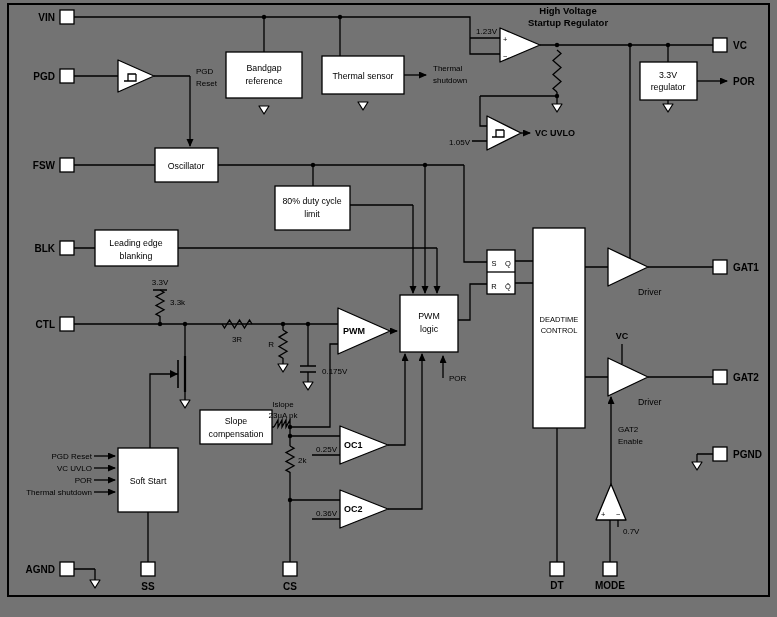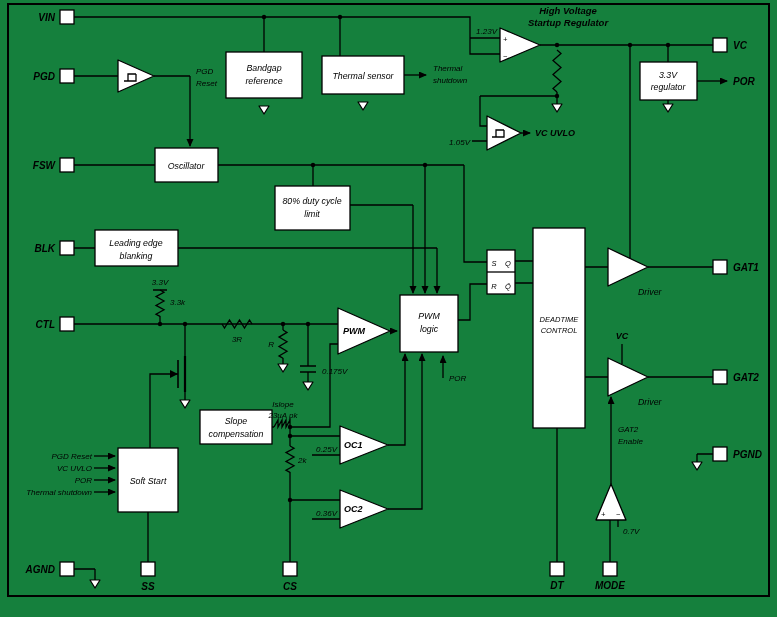--- a/index.html
+++ b/index.html
@@ -1,16 +1,16 @@
 <!DOCTYPE html>
 <html><head>
 <meta charset="utf-8">
 <style>
   html,body { margin:0; padding:0; background:#fff; }
-  .stage { position:relative; width:777px; height:617px; background:#15803d; overflow:hidden;font-style:italic; }
+  .stage { position:relative; width:777px; height:617px; background:#737373; overflow:hidden; }
   svg { font-family:"Liberation Sans","DejaVu Sans",sans-serif; }
   svg text { fill:#000; }
   .pin  { font-size:10px; font-weight:bold; }
   .blk  { font-size:8.8px; }
   .sm   { font-size:8px; }
   .smb  { font-size:9px; font-weight:bold; }
   .ttl  { font-size:9.5px; font-weight:bold; }
   .tn   { font-size:7.5px; }
   .w    { fill:none; stroke:#000; stroke-width:1.3; }
   .box  { fill:#fff; stroke:#000; stroke-width:1.3; }

